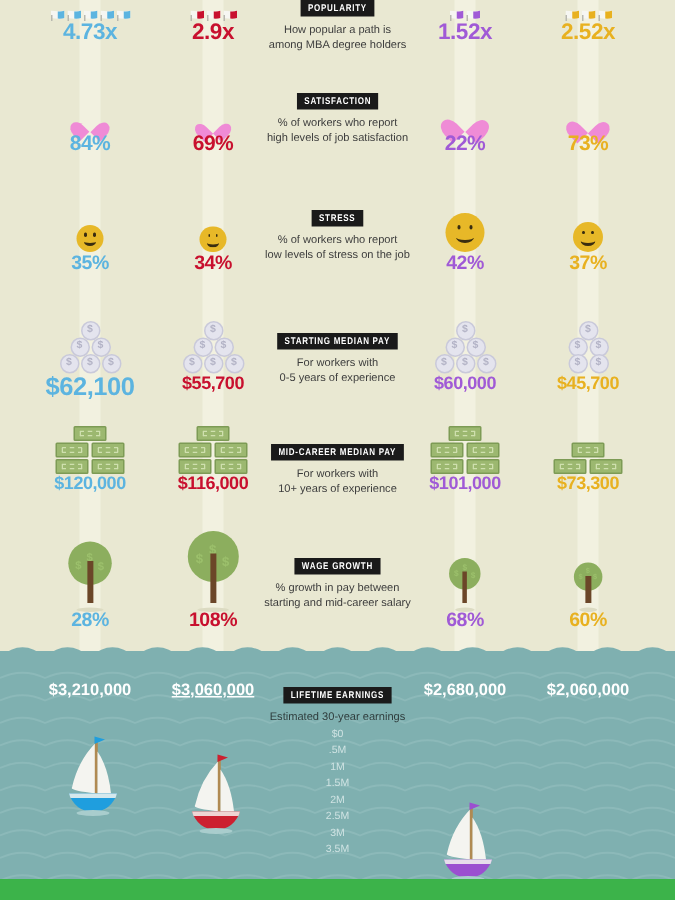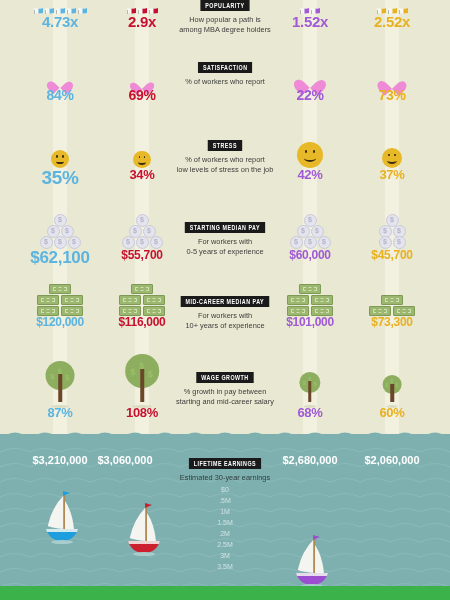--- a/index.html
+++ b/index.html
@@ -105,20 +105,21 @@
     <div class="colstripe" style="left: 53px;"></div>
     <div class="colstripe" style="left: 135px;"></div>
     <div class="colstripe" style="left: 303px;"></div>
     <div class="colstripe" style="left: 385px;"></div>
     <div class="desc" style="top: -6px;"><div class="badge">POPULARITY</div><div class="desctext">
         <div>How popular a path is</div>
         <div>among MBA degree holders</div>
       </div></div>
     <div class="desc" style="top: 56px;"><div class="badge">SATISFACTION</div><div class="desctext">
         <div>% of workers who report</div>
+        <div>high levels of job satisfaction</div>
       </div></div>
     <div class="desc" style="top: 134px;"><div class="badge">STRESS</div><div class="desctext">
         <div>% of workers who report</div>
         <div>low levels of stress on the job</div>
       </div></div>
     <div class="desc" style="top: 216px;"><div class="badge">STARTING MEDIAN PAY</div><div class="desctext">
         <div>For workers with</div>
         <div>0-5 years of experience</div>
       </div></div>
     <div class="desc" style="top: 290px;"><div class="badge">MID-CAREER MEDIAN PAY</div><div class="desctext">
@@ -284,21 +285,21 @@
       <div style="height: 40px; display: flex; align-items: flex-end; justify-content: center; overflow: visible;">
         <div style="height: 18.2px; display: flex; align-items: flex-end; justify-content: center;">
           <div class="smiley" style="width: 18.2px; height: 18.2px;">
             <div class="eye" style="width: 1.82px; height: 2.275px; left: 5.46px; top: 5.46px;"></div>
             <div class="eye" style="width: 1.82px; height: 2.275px; left: 10.92px; top: 5.46px;"></div>
             <div class="mouth" style="width: 8.372px; height: 4.004px; left: 4.914px; top: 8.554px;"></div>
           </div>
         </div>
       </div>
     </div>
-    <div class="value c0" style="position: absolute; left: 10px; top: 168px; width: 100px; text-align: center; font-size: 19px; color: rgb(92, 180, 224);">35%</div>
+    <div class="value c0" style="position: absolute; left: 10px; top: 168px; width: 100px; text-align: center; font-size: 13px; color: rgb(92, 180, 224);">35%</div>
     <div class="cell" style="left: 102px; top: 128px; width: 80px;">
       <div style="height: 40px; display: flex; align-items: flex-end; justify-content: center; overflow: visible;">
         <div style="height: 17.1px; display: flex; align-items: flex-end; justify-content: center;">
           <div class="smiley" style="width: 17.1px; height: 17.1px;">
             <div class="eye" style="width: 1.71px; height: 2.1375px; left: 5.13px; top: 5.13px;"></div>
             <div class="eye" style="width: 1.71px; height: 2.1375px; left: 10.26px; top: 5.13px;"></div>
             <div class="mouth" style="width: 7.866px; height: 3.762px; left: 4.617px; top: 8.037px;"></div>
           </div>
         </div>
       </div>
@@ -495,21 +496,21 @@
               <div class="dollar" style="left: 4.6368px; top: 11.592px; font-size: 7.5348px;">$</div>
               <div class="dollar" style="left: 12.1716px; top: 6.3756px; font-size: 7.5348px;">$</div>
               <div class="dollar" style="left: 19.7064px; top: 12.7512px; font-size: 7.5348px;">$</div>
             </div>
             <div class="trunk" style="top: 13.041px; height: 28.359px;"></div>
             <div class="shadow" style="width: 17.9676px; height: 3px;"></div>
           </div>
         </div>
       </div>
     </div>
-    <div class="value c0" style="position: absolute; left: 10px; top: 406px; width: 100px; text-align: center; font-size: 13px; color: rgb(92, 180, 224);">87%</div>
+    <div class="value c0" style="position: absolute; left: 10px; top: 406px; width: 100px; text-align: center; font-size: 13px; color: rgb(92, 180, 224);">28%</div>
     <div class="cell" style="left: 102px; top: 350px; width: 80px;">
       <div style="height: 58px; display: flex; align-items: flex-end; justify-content: center; overflow: visible;">
         <div style="height: 54px; display: flex; align-items: flex-end; justify-content: center;">
           <div class="tree" style="width: 39.6px; height: 54px;">
             <div class="crown" style="width: 33.6px; height: 33.6px;">
               <div class="dollar" style="left: 5.376px; top: 13.44px; font-size: 8.736px;">$</div>
               <div class="dollar" style="left: 14.112px; top: 7.392px; font-size: 8.736px;">$</div>
               <div class="dollar" style="left: 22.848px; top: 14.784px; font-size: 8.736px;">$</div>
             </div>
             <div class="trunk" style="top: 15.12px; height: 32.88px;"></div>
@@ -581,21 +582,21 @@
       <div class="oceanvalue" style="left: 5px; top: 20px; width: 110px;">$3,210,000</div>
       <div class="boat" style="left: 34px; top: 55px; width: 52px; height: 56px;"><svg width="52" height="56" viewBox="0 0 52 56">
           <path d="M30 6 L30 40 Q12 38 14 36 Q18 18 30 6 Z" fill="#f4f4f0"></path>
           <rect x="29.2" y="4" width="2" height="36" fill="#b08a52"></rect>
           <path d="M31 12 L31 40 L40 40 Q38 22 31 12 Z" fill="#f4f4f0"></path>
           <path d="M29 2 L36 4 L29 7 Z" fill="#1f9ede"></path>
           <path d="M12 40 L44 40 Q40 52 28 52 Q16 52 12 40 Z" fill="#1f9ede"></path>
           <path d="M12 40 L44 40 L43 43 L13 43 Z" fill="#f4f4f0" opacity="0.85"></path>
           <ellipse cx="28" cy="53" rx="11" ry="2" fill="#a9cdcd"></ellipse>
         </svg></div>
-      <div class="oceanvalue" style="left: 70px; top: 20px; width: 110px;">$3,060,000</div>
+      <div class="oceanvalue" style="left: 87px; top: 20px; width: 110px; text-decoration: underline;">$3,060,000</div>
       <div class="boat" style="left: 116px; top: 67.3913px; width: 52px; height: 56px;"><svg width="52" height="56" viewBox="0 0 52 56">
           <path d="M30 6 L30 40 Q12 38 14 36 Q18 18 30 6 Z" fill="#f4f4f0"></path>
           <rect x="29.2" y="4" width="2" height="36" fill="#b08a52"></rect>
           <path d="M31 12 L31 40 L40 40 Q38 22 31 12 Z" fill="#f4f4f0"></path>
           <path d="M29 2 L36 4 L29 7 Z" fill="#cc2030"></path>
           <path d="M12 40 L44 40 Q40 52 28 52 Q16 52 12 40 Z" fill="#cc2030"></path>
           <path d="M12 40 L44 40 L43 43 L13 43 Z" fill="#f4f4f0" opacity="0.85"></path>
           <ellipse cx="28" cy="53" rx="11" ry="2" fill="#a9cdcd"></ellipse>
         </svg></div>
       <div class="oceanvalue" style="left: 255px; top: 20px; width: 110px;">$2,680,000</div>

